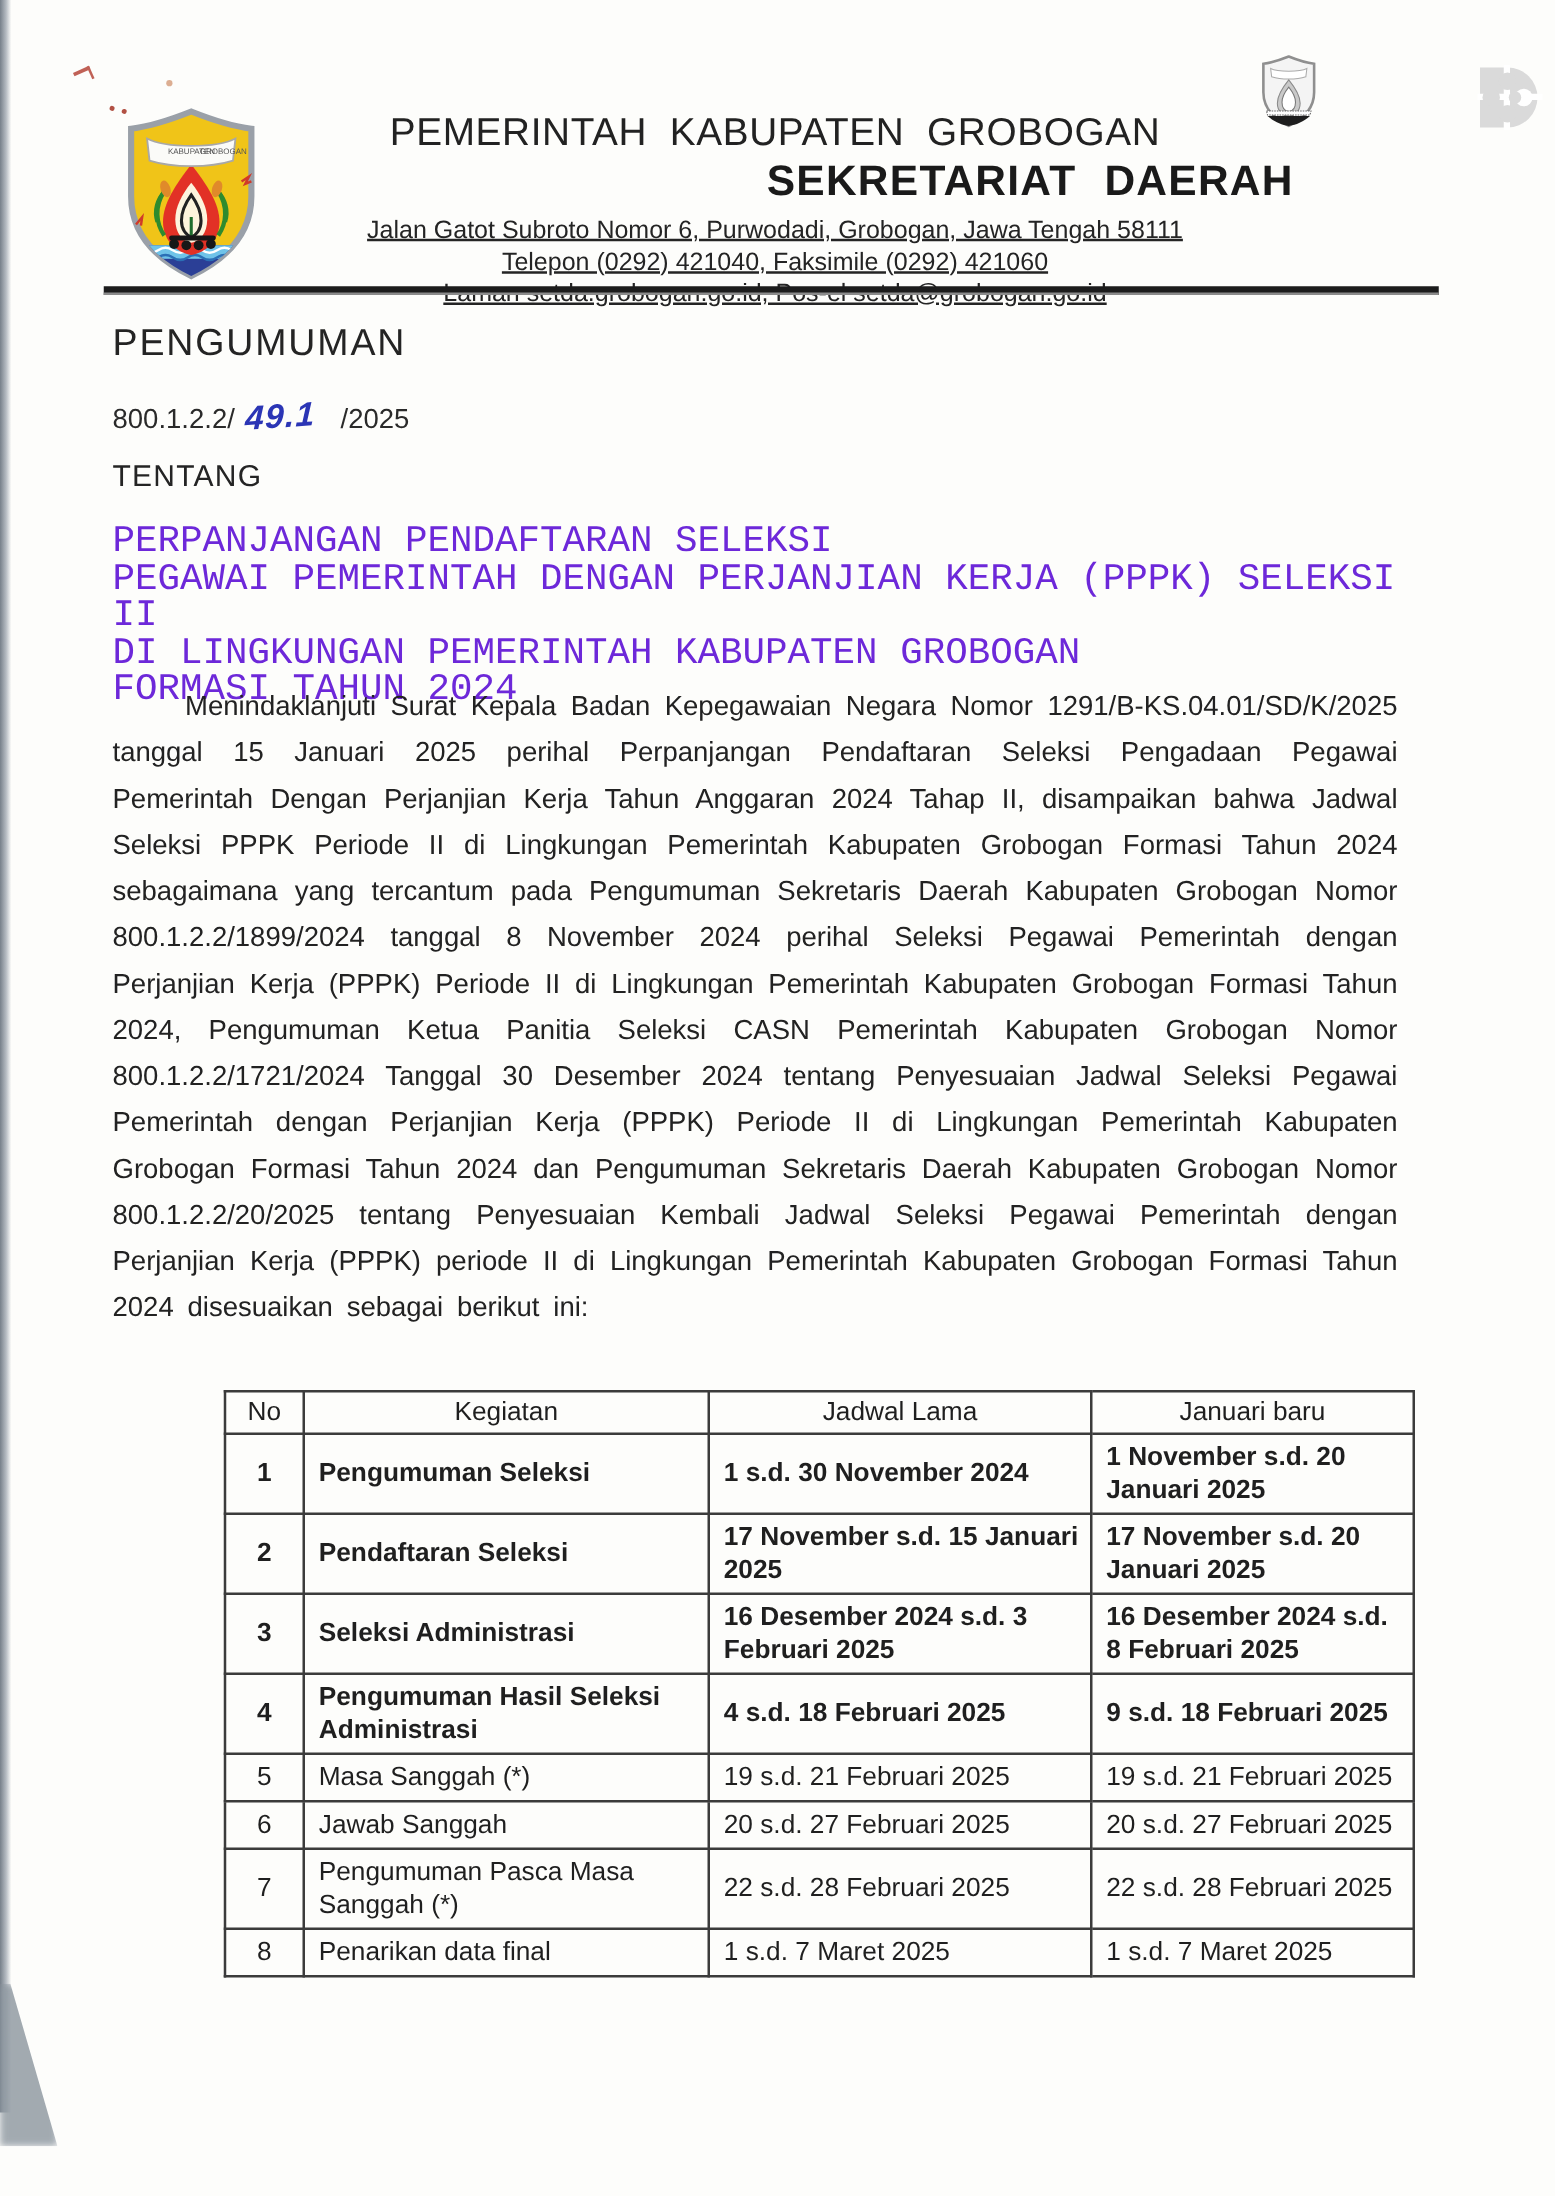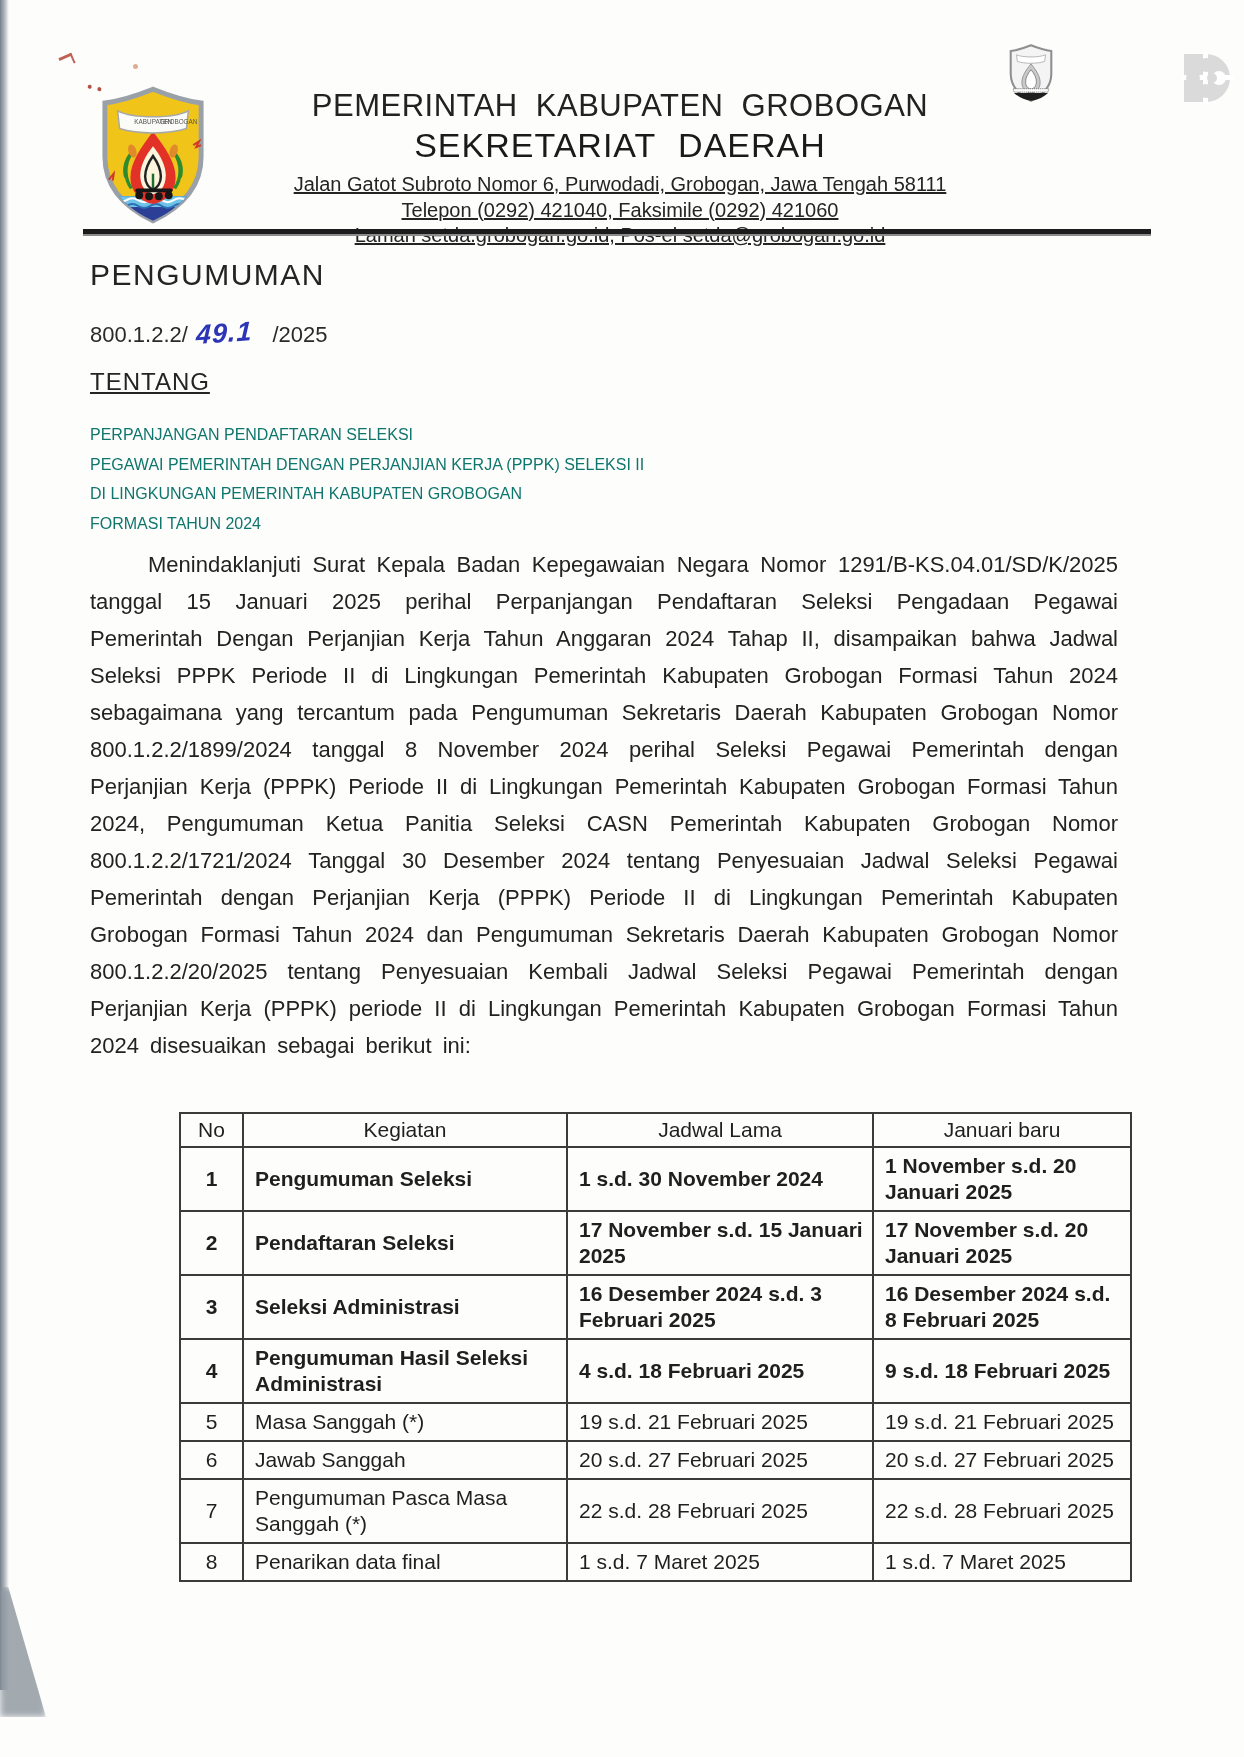--- a/index.html
+++ b/index.html
@@ -30,38 +30,38 @@
   .red-mark.m3{left:133px;top:64px;width:5px;height:5px;background:#c77a4d;border-radius:50%;opacity:.6;}
 
   
   .watermark-shield{position:absolute;left:1006px;top:44px;}
   .puzzle-logo{position:absolute;left:1176px;top:48px;}
 
   
   .letterhead-logo{position:absolute;left:99px;top:84px;}
   .letterhead-text{position:absolute;left:205px;top:88px;width:830px;text-align:center;}
   .org-name{font-size:31px;letter-spacing:.5px;word-spacing:9px;color:#222;}
-  .dept-name{font-size:34px;font-weight:normal;letter-spacing:1px;word-spacing:12px;color:#1a1a1a;margin-top:2px;}
+  .dept-name{font-size:34px;font-weight:bold;letter-spacing:1px;word-spacing:12px;color:#1a1a1a;margin-top:2px;text-align:right;}
   .addr{font-size:20px;line-height:24.5px;color:#242424;margin-top:1px;text-decoration:underline;}
   .addr.first{margin-top:7px;}
   .header-rule{
     position:absolute;left:83px;top:229px;width:1068px;height:5px;
     background:#1c1c1c;border-bottom:2px solid #8b8b8b;
   }
 
   
   .center-block{position:absolute;left:90px;width:1044px;text-align:left;}
   .announcement-title{top:258px;font-size:30px;letter-spacing:1.5px;color:#242424;}
   .announcement-number{top:318px;font-size:22px;color:#2a2a2a;}
   .hand-number{
     display:inline-block;color:#2b35b5;font-size:27px;font-weight:bold;font-style:italic;
     transform:rotate(-4deg) skewX(-6deg);margin:0 20px 0 8px;letter-spacing:1px;
   }
-  .tentang-label{top:368px;font-size:24px;letter-spacing:1px;color:#242424;text-decoration:underline;}
-  .subject-block{top:420px;font-size:16px;line-height:29.5px;color:#0f766e;}
+  .tentang-label{top:368px;font-size:24px;letter-spacing:1px;color:#242424;}
+  .subject-block{top:420px;font-size:30px;line-height:29.5px;color:#6d28d9;font-family:Liberation Mono, monospace;}
 
   
   .body-paragraph{
     position:absolute;left:90px;top:546px;width:1028px;
     font-size:22px;line-height:37px;color:#222;
     text-align:justify;text-indent:58px;word-spacing:5px;
   }
 
   
   table.schedule{

